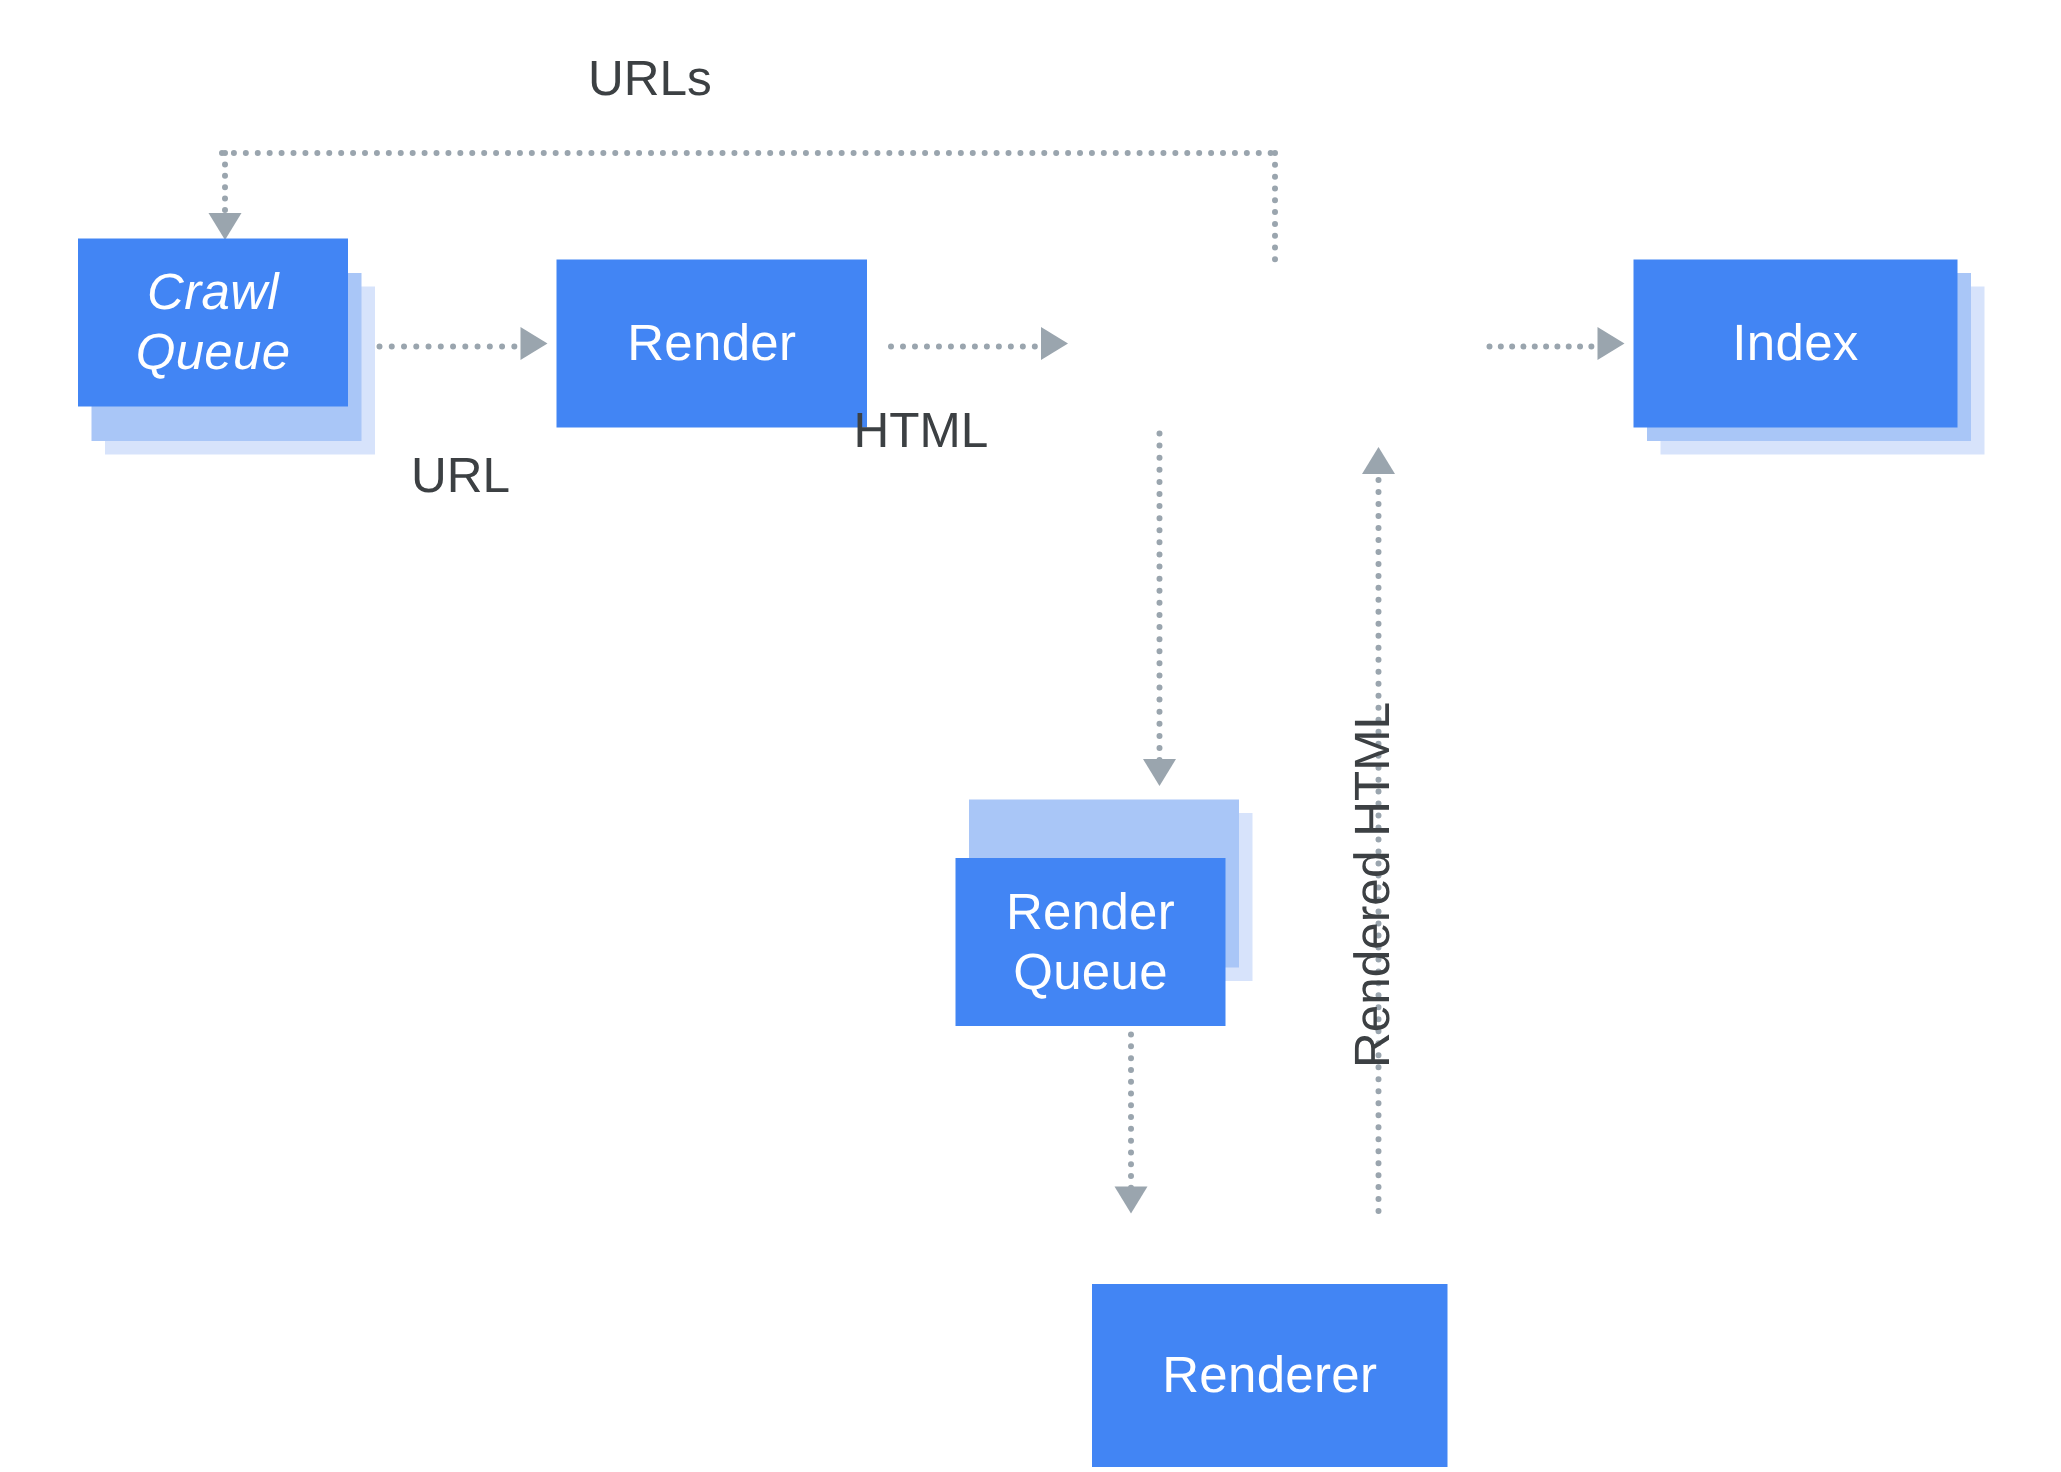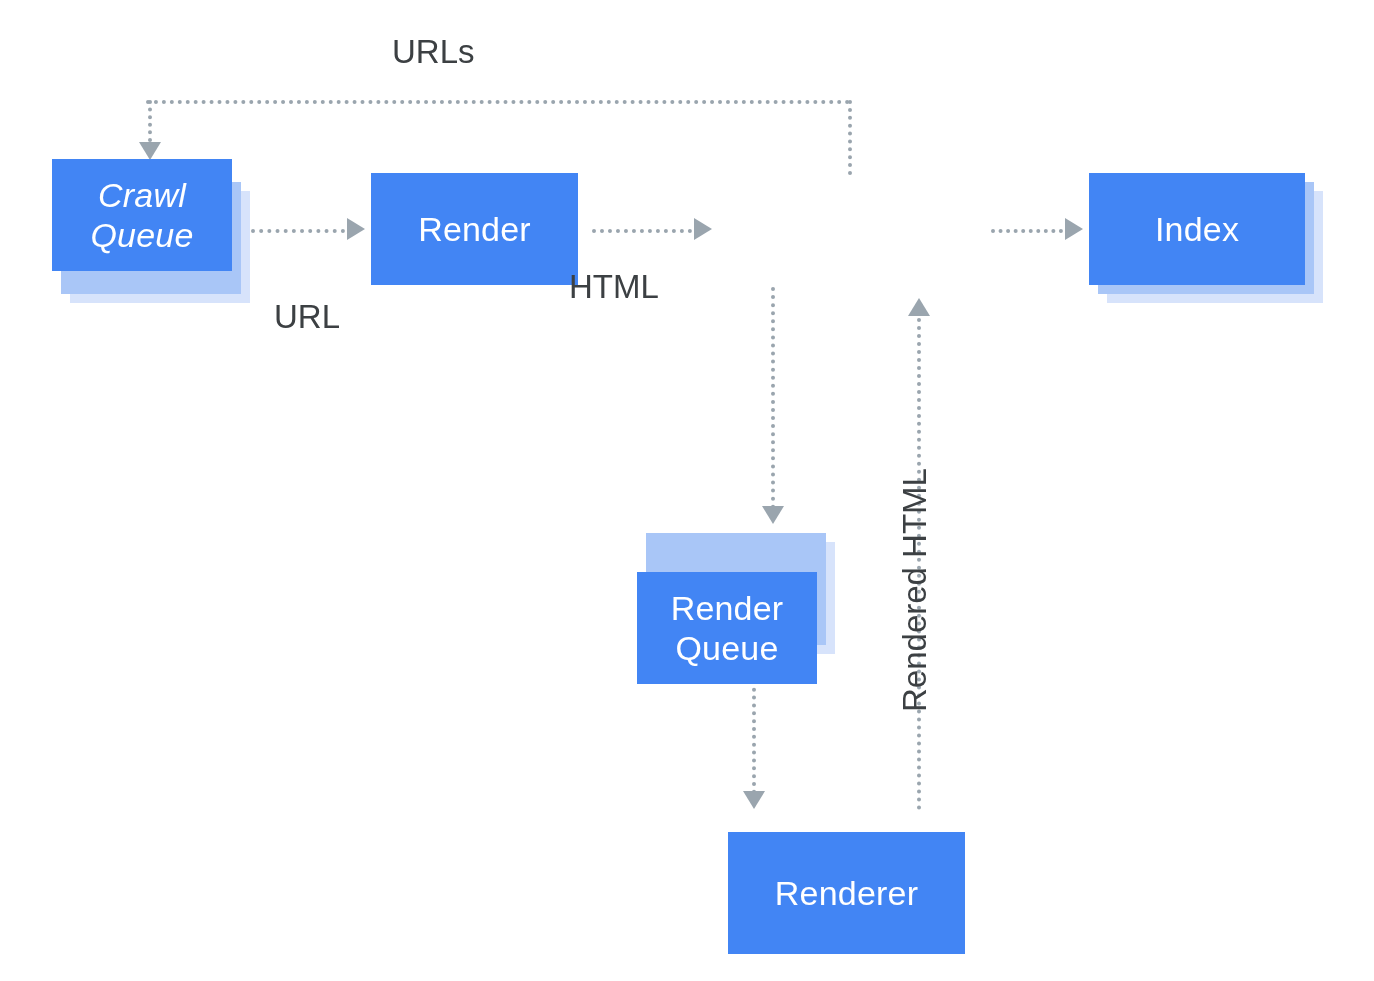--- a/index.html
+++ b/index.html
@@ -150,21 +150,21 @@
   <div class="stack-layer stack-back" style="left:655px; top:542px; width:180px; height:112px;"></div>
   <div class="stack-layer stack-mid" style="left:646px; top:533px; width:180px; height:112px;"></div>
   <div class="node" style="left:637px; top:524px; width:180px; height:112px;margin-top:48px;">
     <span class="node-label">Render
 Queue</span>
   </div>
 
   <div class="dot-v" style="left:752px; top:672px; height:122px;"></div>
   <div class="arrow arrow-down" style="left:743px; top:791px;"></div>
 
-  <div class="node" style="left:728px; top:832px; width:237px; height:122px;">
+  <div class="node" style="left:728px; top:856px; width:237px; height:122px;">
     <span class="node-label">Renderer</span>
   </div>
 
   <div class="dot-v" style="left:917px; top:318px; height:492px;"></div>
   <div class="arrow arrow-up" style="left:908px; top:298px;"></div>
   <div class="edge-label vertical" style="left:896px; top:712px;">Rendered HTML</div>
 
 </div>
 
 </body></html>

